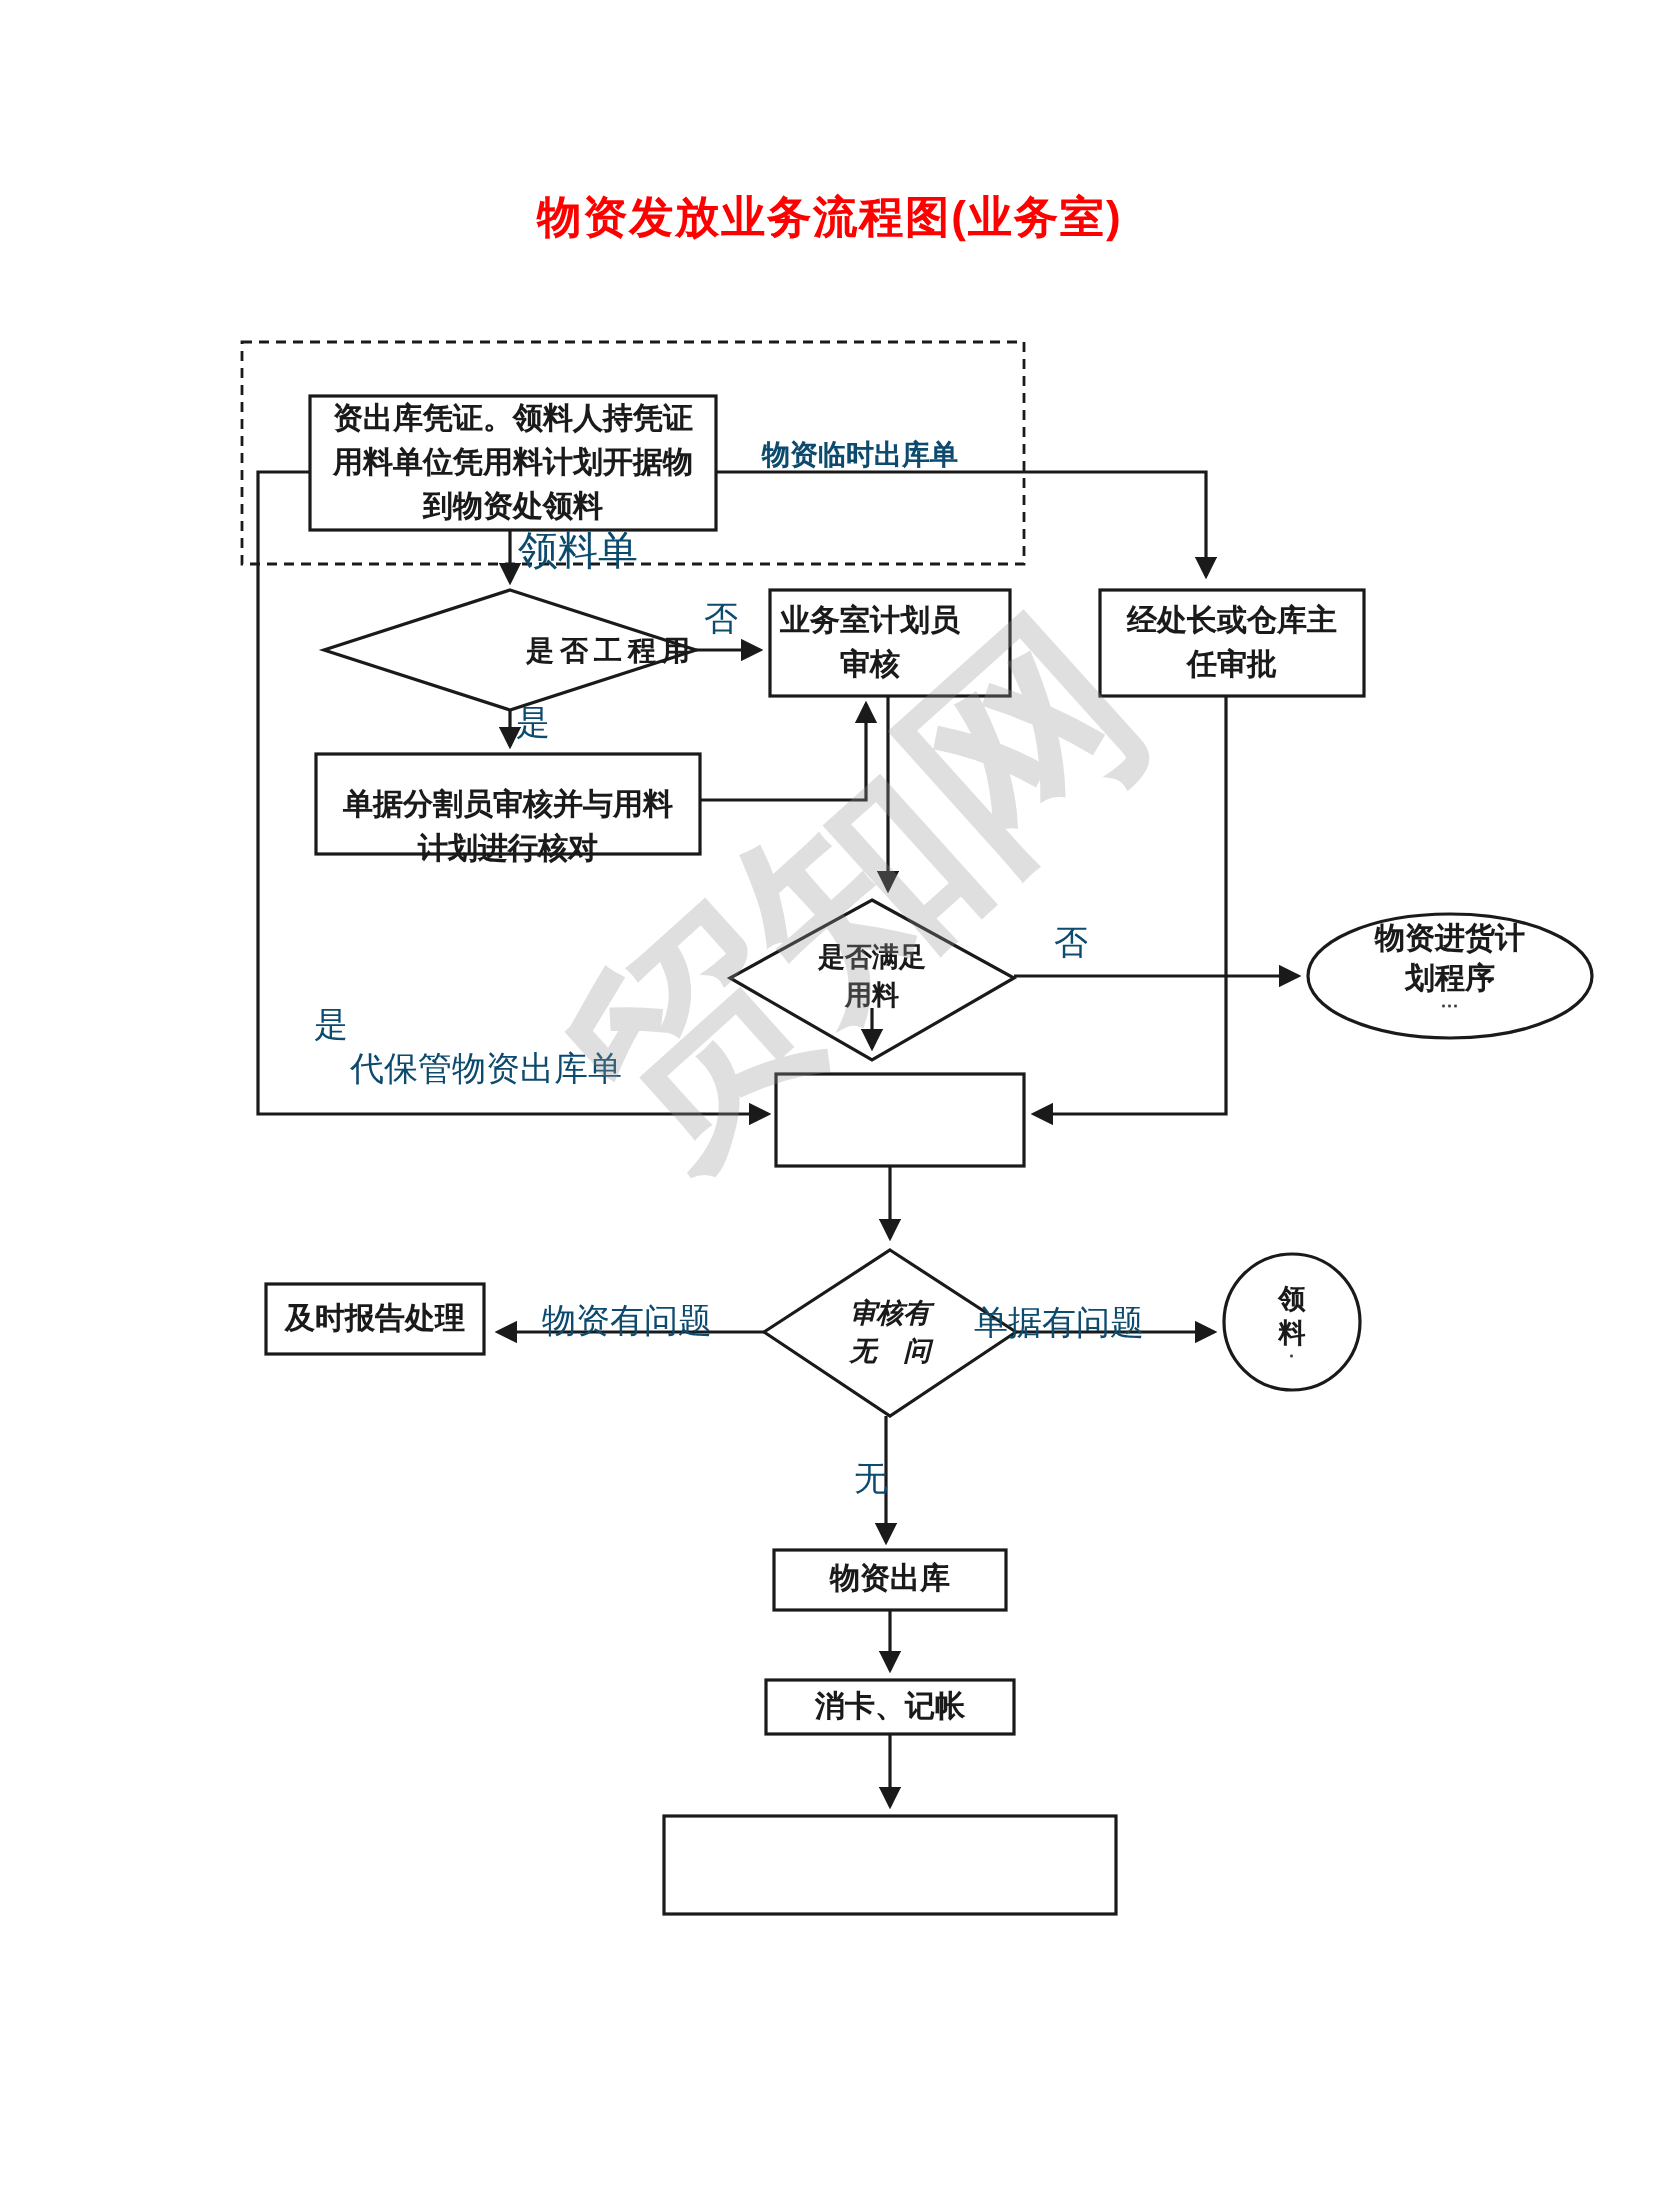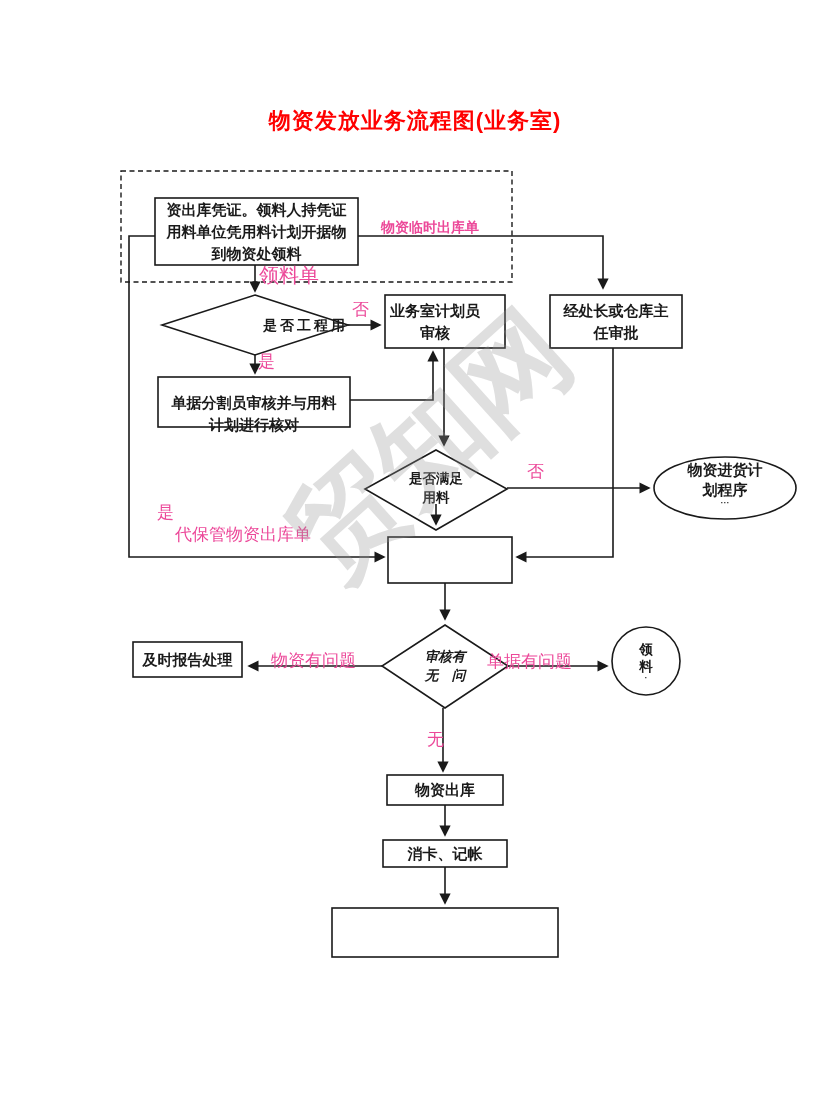--- a/index.html
+++ b/index.html
@@ -2,35 +2,35 @@
 <html><head>
 <meta charset="utf-8">
 <style>
   html,body { margin:0; padding:0; background:#ffffff; }
   #page {
     position:relative; width:830px; height:1106px; background:#ffffff;
     font-family:"Liberation Sans","DejaVu Sans",sans-serif; overflow:hidden;
   }
   #flow-svg { position:absolute; left:0; top:0; z-index:1; }
   .page-title {
-    position:absolute; left:0; top:106px; width:830px; text-align:center;
+    position:absolute; left:0; top:94px; width:830px; text-align:center;
     font-size:22px; font-weight:bold; color:#ff0000; z-index:4; letter-spacing:1px;
   }
   .node {
     position:absolute; display:flex; flex-direction:column; align-items:center;
     justify-content:center; text-align:center; font-weight:bold; color:#1a1a1a; z-index:2;
   }
   .box-text  { font-size:15px; line-height:22px; }
   .box-text-sm { font-size:15px; line-height:21px; }
   .diamond-text { font-size:13.5px; line-height:19px; }
   .eng-text { font-size:14px; letter-spacing:3px; }
   .ellipse-text { font-size:15px; line-height:20px; }
   .circle-text { font-size:13.5px; line-height:17px; }
   .tiny-note { font-size:9px; line-height:6px; font-weight:bold; color:#333; }
-  .lbl { position:absolute; font-size:17px; color:#ec4899; z-index:2; white-space:nowrap; }
+  .lbl { position:absolute; font-size:17px; color:#0c4a6e; z-index:2; white-space:nowrap; }
   .lbl-bold { font-size:14px; font-weight:bold; }
   .watermark {
     position:absolute; left:255px; top:300px; width:350px; height:290px;
     display:flex; align-items:center; justify-content:center;
     font-size:110px; font-weight:bold; color:rgba(150,150,150,0.30);
     transform:rotate(-42deg); white-space:nowrap; z-index:3; pointer-events:none;
   }
 </style>
 </head>
 <body>

